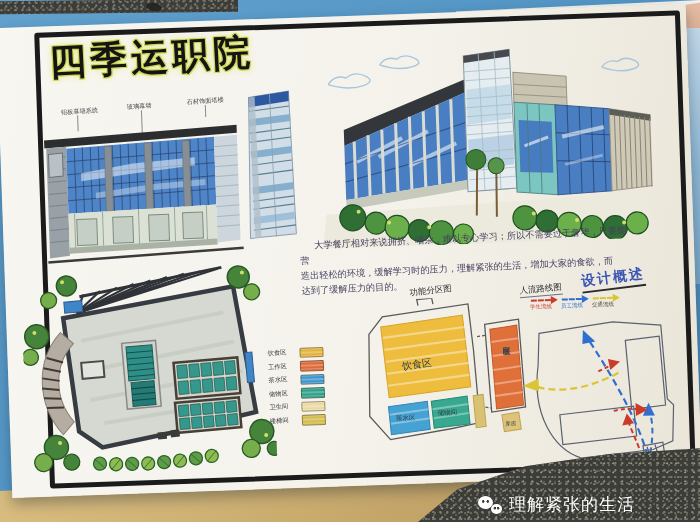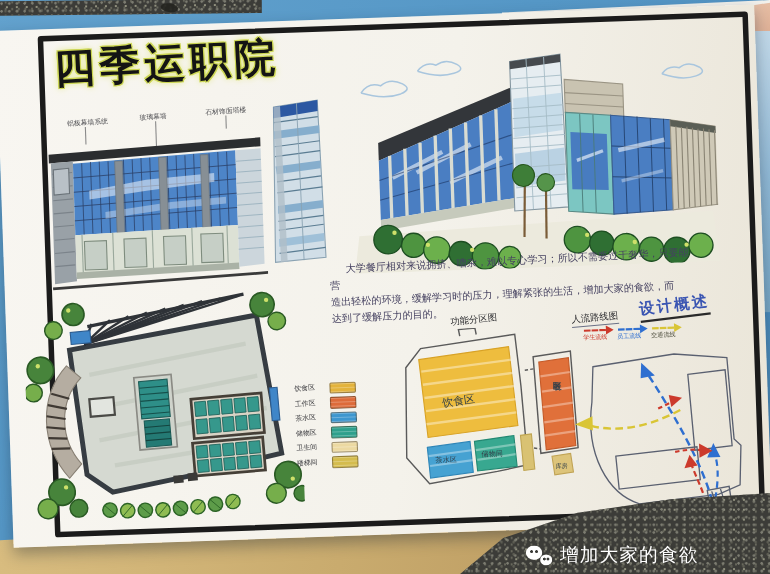--- a/index.html
+++ b/index.html
@@ -546,14 +546,14 @@
     </svg>
   </div>
 
 </div>
 
 <div class="abs watermark">
   <span class="wc-icon">
     <span class="wc-b1"></span>
     <span class="wc-b2"></span>
   </span>
-  <span class="wm-text">增加大家的食欲</span>
+  <span class="wm-text">理解紧张的生活</span>
 </div>
 
 </body></html>

